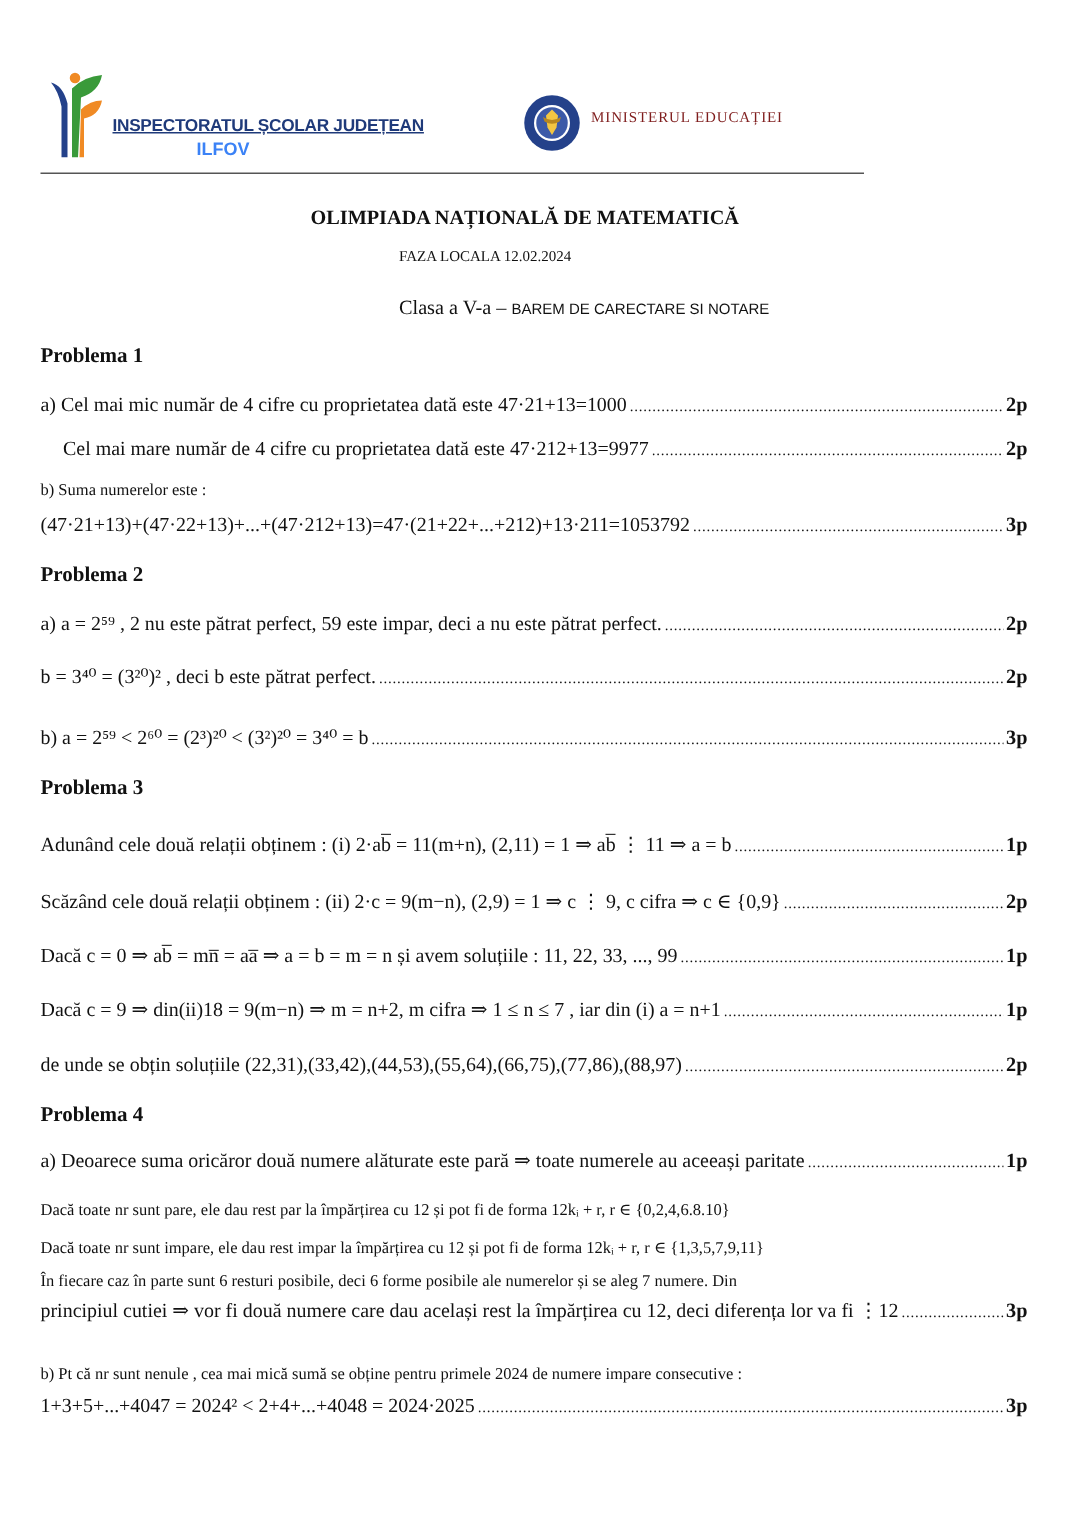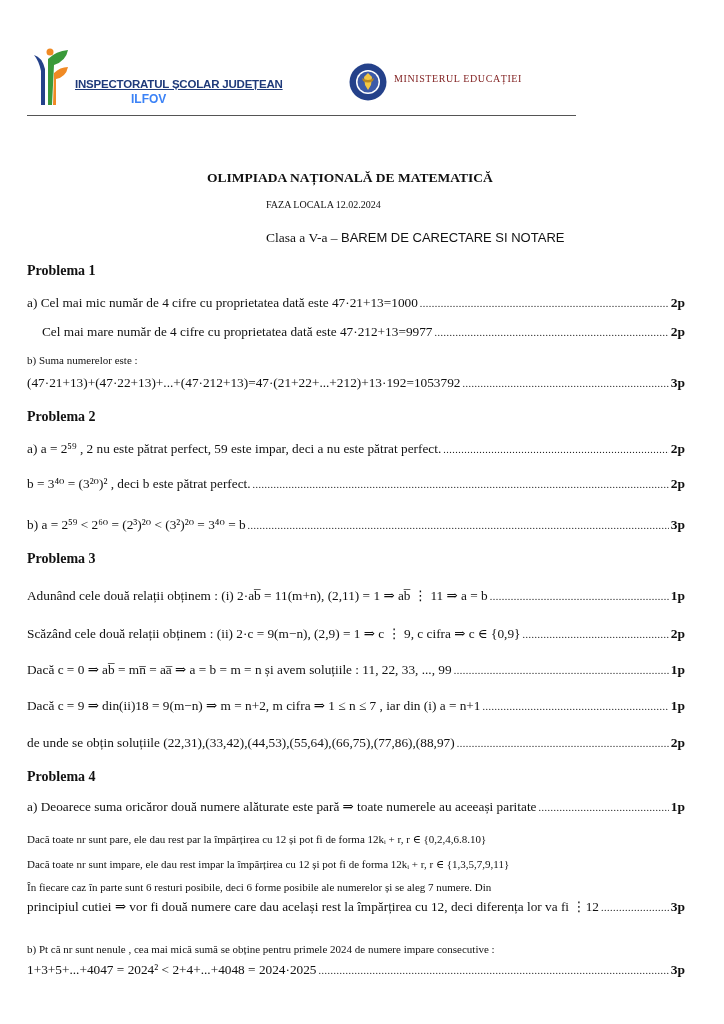--- a/index.html
+++ b/index.html
@@ -1,31 +1,31 @@
 <!DOCTYPE html>
 <html><head>
 <meta charset="utf-8">
 <style>
   html, body { margin: 0; padding: 0; background: #ffffff; }
   body { width: 724px; height: 1024px; position: relative; overflow: hidden;
          font-family: "Liberation Serif", "DejaVu Serif", serif; color: #111; }
-  .abs { position: absolute; white-space: nowrap; margin-top: 33px; }
+  .abs { position: absolute; white-space: nowrap; }
   .header-rule { position: absolute; left: 27px; top: 115px; width: 549px; height: 1px; background: #555; }
   .isj-logo { position: absolute; left: 32px; top: 47px; width: 40px; height: 58px; }
   .isj-name { position: absolute; left: 75px; top: 78px; font-family: "Liberation Sans", sans-serif;
               font-weight: bold; font-size: 11.5px; color: #1f3a7a; letter-spacing: -0.2px; text-decoration: underline; }
   .isj-county { position: absolute; left: 131px; top: 92px; font-family: "Liberation Sans", sans-serif;
                 font-weight: bold; font-size: 12px; color: #3b82f6; }
   .me-emblem { position: absolute; left: 349px; top: 63px; width: 38px; height: 38px; }
   .me-name { position: absolute; left: 394px; top: 73px; font-family: "Liberation Serif", serif;
              font-size: 10px; color: #7f1d1d; letter-spacing: 0.6px; }
   .title { left: 207px; top: 137px; font-weight: bold; font-size: 13.5px; }
   .subtitle { left: 266px; top: 166px; font-family: Liberation Serif, serif; font-size: 10px; }
   .class-line { left: 266px; top: 197px; font-size: 13.5px; }
-  .class-line .sans { font-family: "Liberation Sans", sans-serif; font-size: 13px; }
+  .class-line .sans { font-family: "Liberation Sans", sans-serif; font-size: 10px; }
   .prob-head { font-weight: bold; font-size: 14px; left: 27px; }
   .line { left: 27px; font-size: 13.3px; display: flex; align-items: baseline; width: 658px; text-align: center; }
   .line .txt { white-space: nowrap; }
   .line .dots { flex: 1; overflow: hidden; white-space: nowrap; margin: 0 2px; font-size: 10px; letter-spacing: 0.5px; }
   .line .dots::after { content: "........................................................................................................................................................................................................................................................................"; }
   .line .pts { font-weight: bold; font-size: 13.5px; }
   .plain { left: 27px; font-size: 11px; }
 </style>
 </head>
 <body>
@@ -62,21 +62,21 @@
     <span class="dots"></span>
     <span class="pts">2p</span>
 </div>
 <div class="abs line" style="top:291px; left:42px; width:643px">
   <span class="txt">Cel mai mare număr de 4 cifre cu proprietatea dată este  47·212+13=9977</span>
     <span class="dots"></span>
     <span class="pts">2p</span>
 </div>
 <div class="abs plain" style="top:321px">b) Suma numerelor este :</div>
 <div class="abs line" style="top:342px">
-  <span class="txt">(47·21+13)+(47·22+13)+...+(47·212+13)=47·(21+22+...+212)+13·192=1053792</span>
+  <span class="txt">(47·21+13)+(47·22+13)+...+(47·212+13)=47·(21+22+...+212)+13·211=1053792</span>
     <span class="dots"></span>
     <span class="pts">3p</span>
 </div>
 
 <div class="abs prob-head" style="top:376px">Problema 2</div>
 <div class="abs line" style="top:408px">
   <span class="txt">a)  a = 2⁵⁹ , 2 nu este pătrat perfect, 59 este impar, deci a nu este pătrat perfect.</span>
     <span class="dots"></span>
     <span class="pts">2p</span>
 </div>

